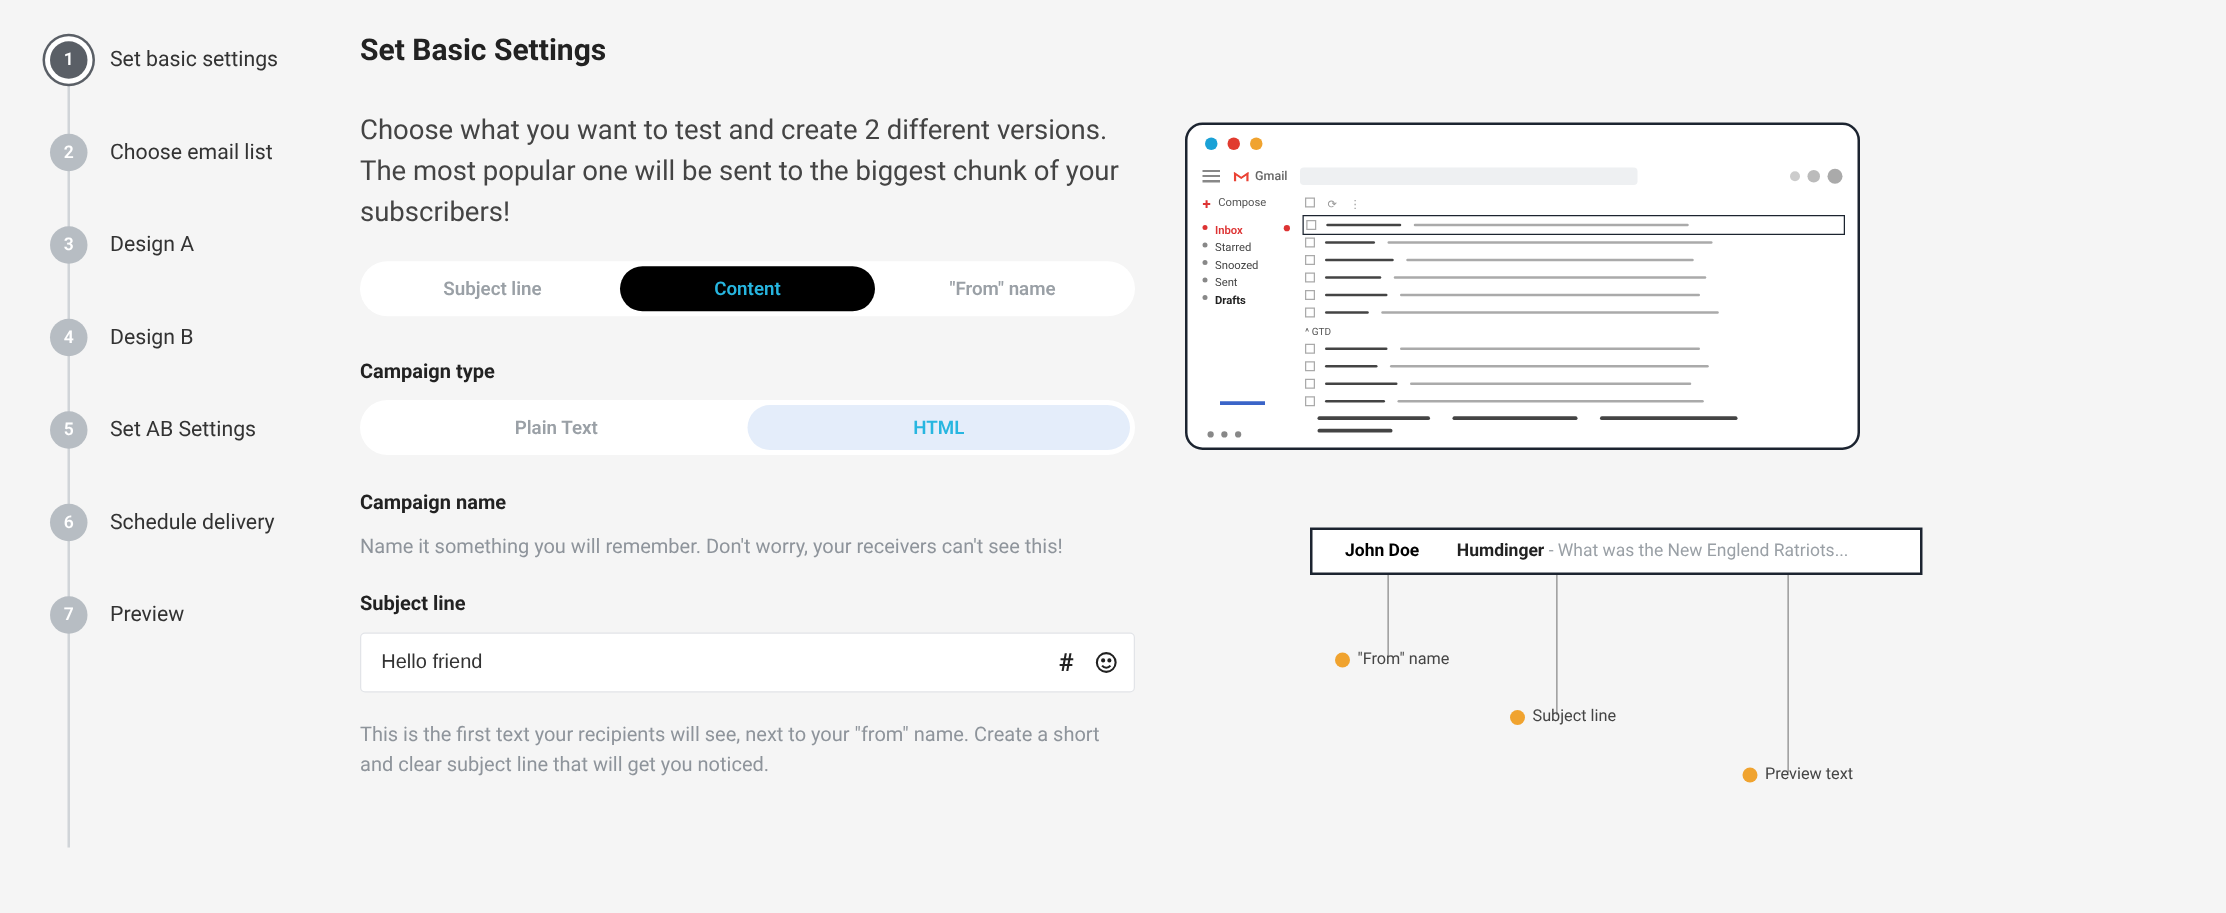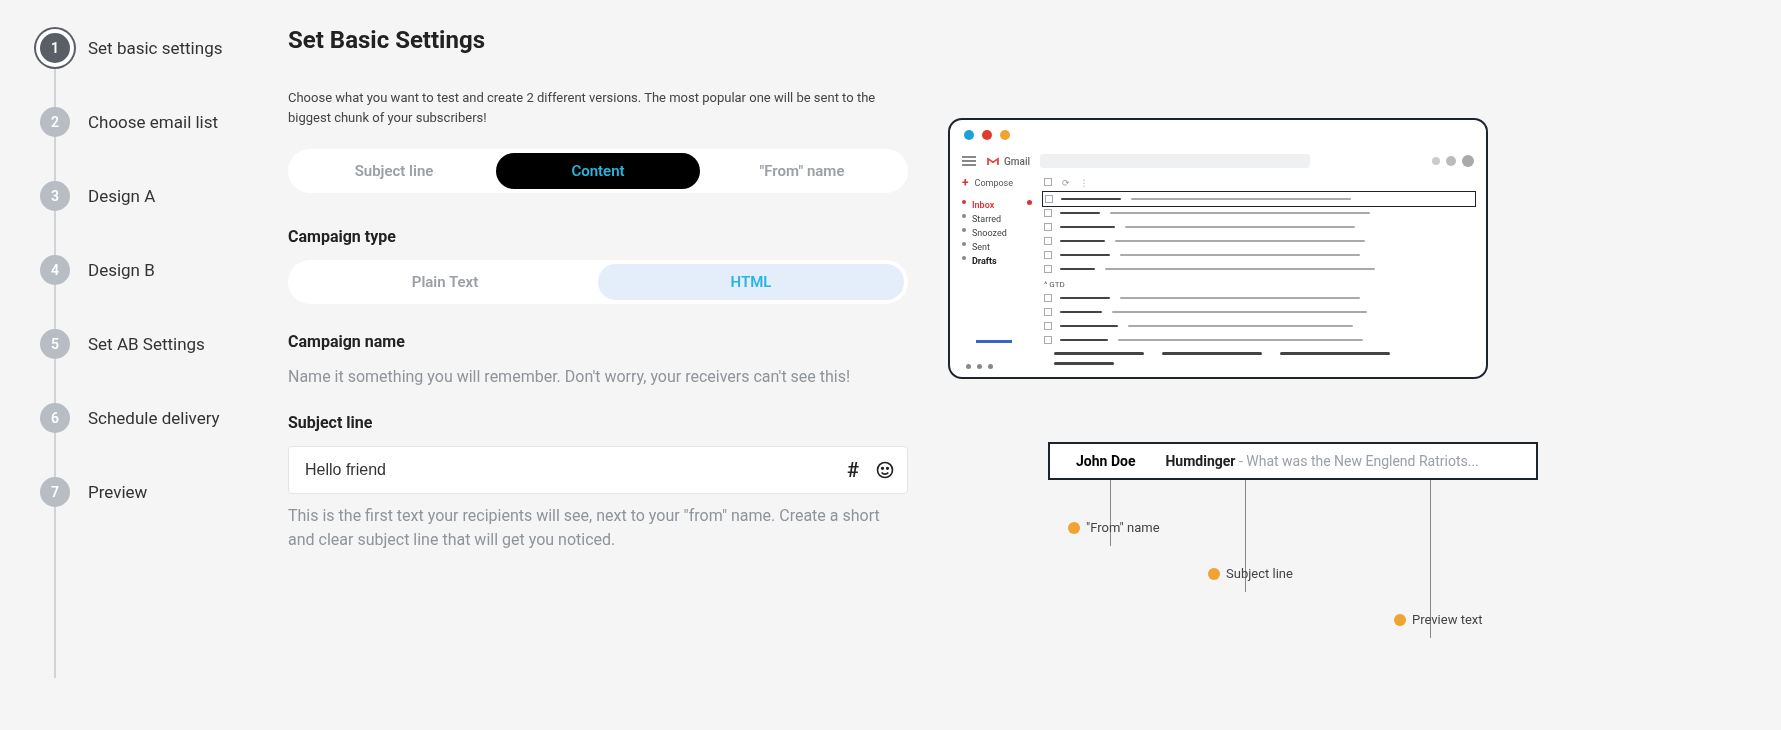--- a/index.html
+++ b/index.html
@@ -70,21 +70,21 @@
     width: 620px;
     flex: 0 0 620px;
   }
   .page-title {
     font-size: 24px;
     font-weight: 700;
     color: #222;
     margin-bottom: 34px;
   }
   .intro {
-    font-size: 13px;
+    font-size: 22px;
     color: #444;
     line-height: 1.5;
     margin-bottom: 22px;
   }
   .pill-group {
     background: #fff;
     border-radius: 28px;
     height: 44px;
     display: flex;
     align-items: center;
@@ -143,21 +143,21 @@
     border-radius: 4px;
     background: #fff;
     padding: 0 16px;
     font-size: 16px;
     color: #333;
     outline: none;
     margin-bottom: 10px;
   }
   .input-wrap {
     position: relative;
-    margin-bottom: 10px;
+    margin-bottom: 22px;
   }
   .input-wrap .text-input { margin-bottom: 0; padding-right: 80px; }
   .input-icons {
     position: absolute;
     right: 12px;
     top: 50%;
     transform: translateY(-50%);
     display: flex;
     gap: 10px;
     align-items: center;
@@ -186,21 +186,20 @@
     position: relative;
     padding-top: 72px;
   }
   .mock-window {
     width: 540px;
     border: 2px solid #1c2430;
     border-radius: 14px;
     background: #fff;
     overflow: visible;
     position: relative;
-    margin-top: 20px;
   }
   .mock-bar {
     height: 30px;
     display: flex;
     align-items: center;
     padding: 0 14px;
     gap: 8px;
   }
   .dot { width: 10px; height: 10px; border-radius: 50%; }
   .dot.b { background: #1aa1d6; }

